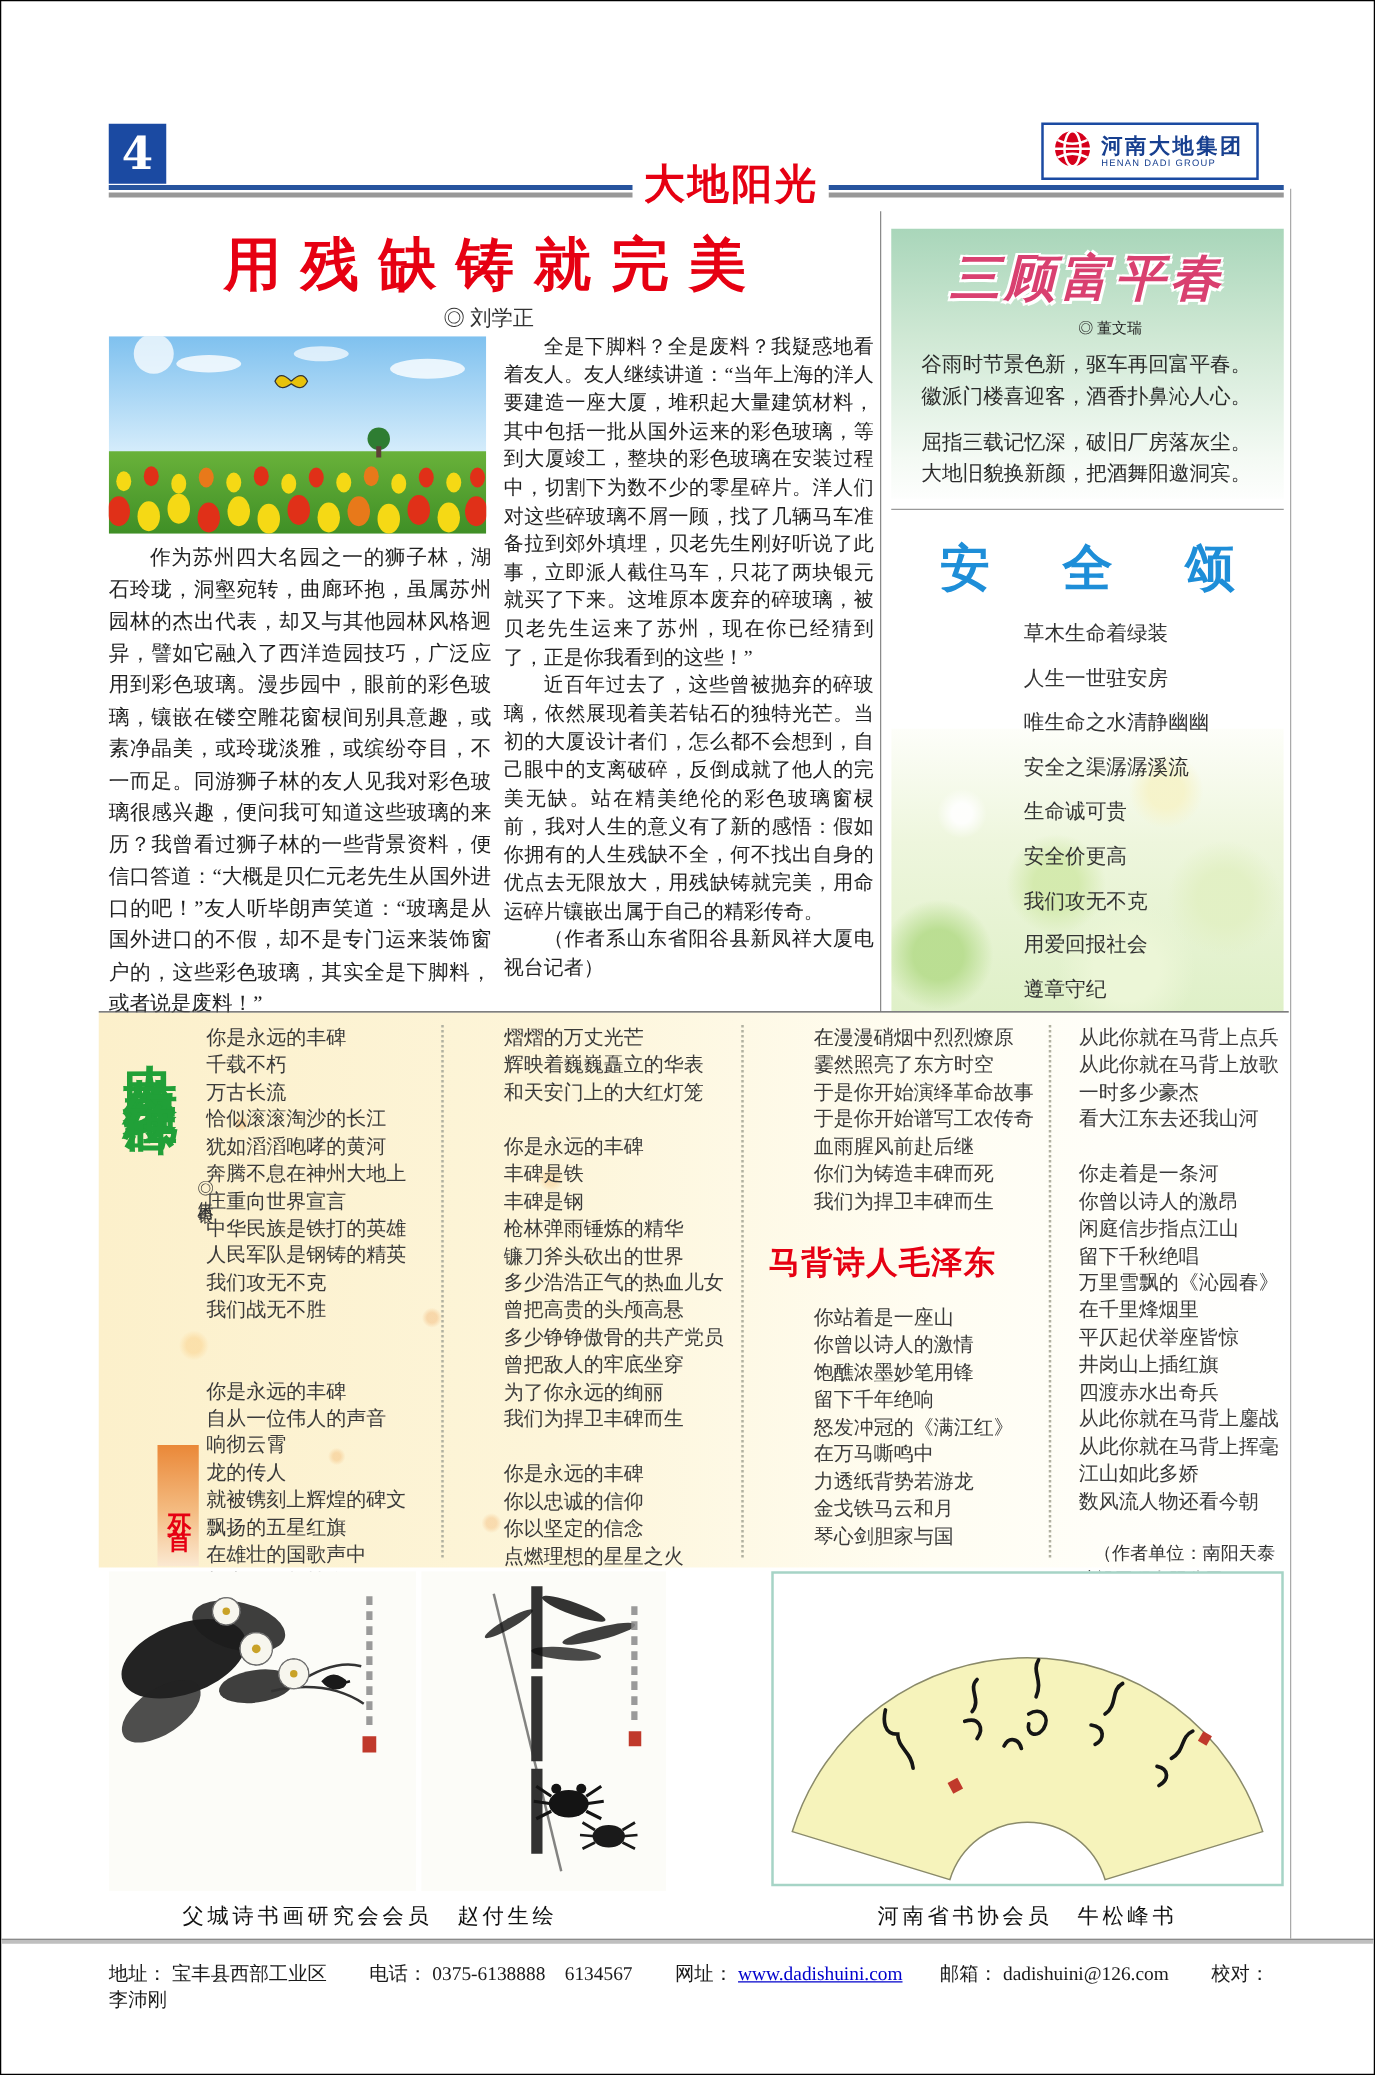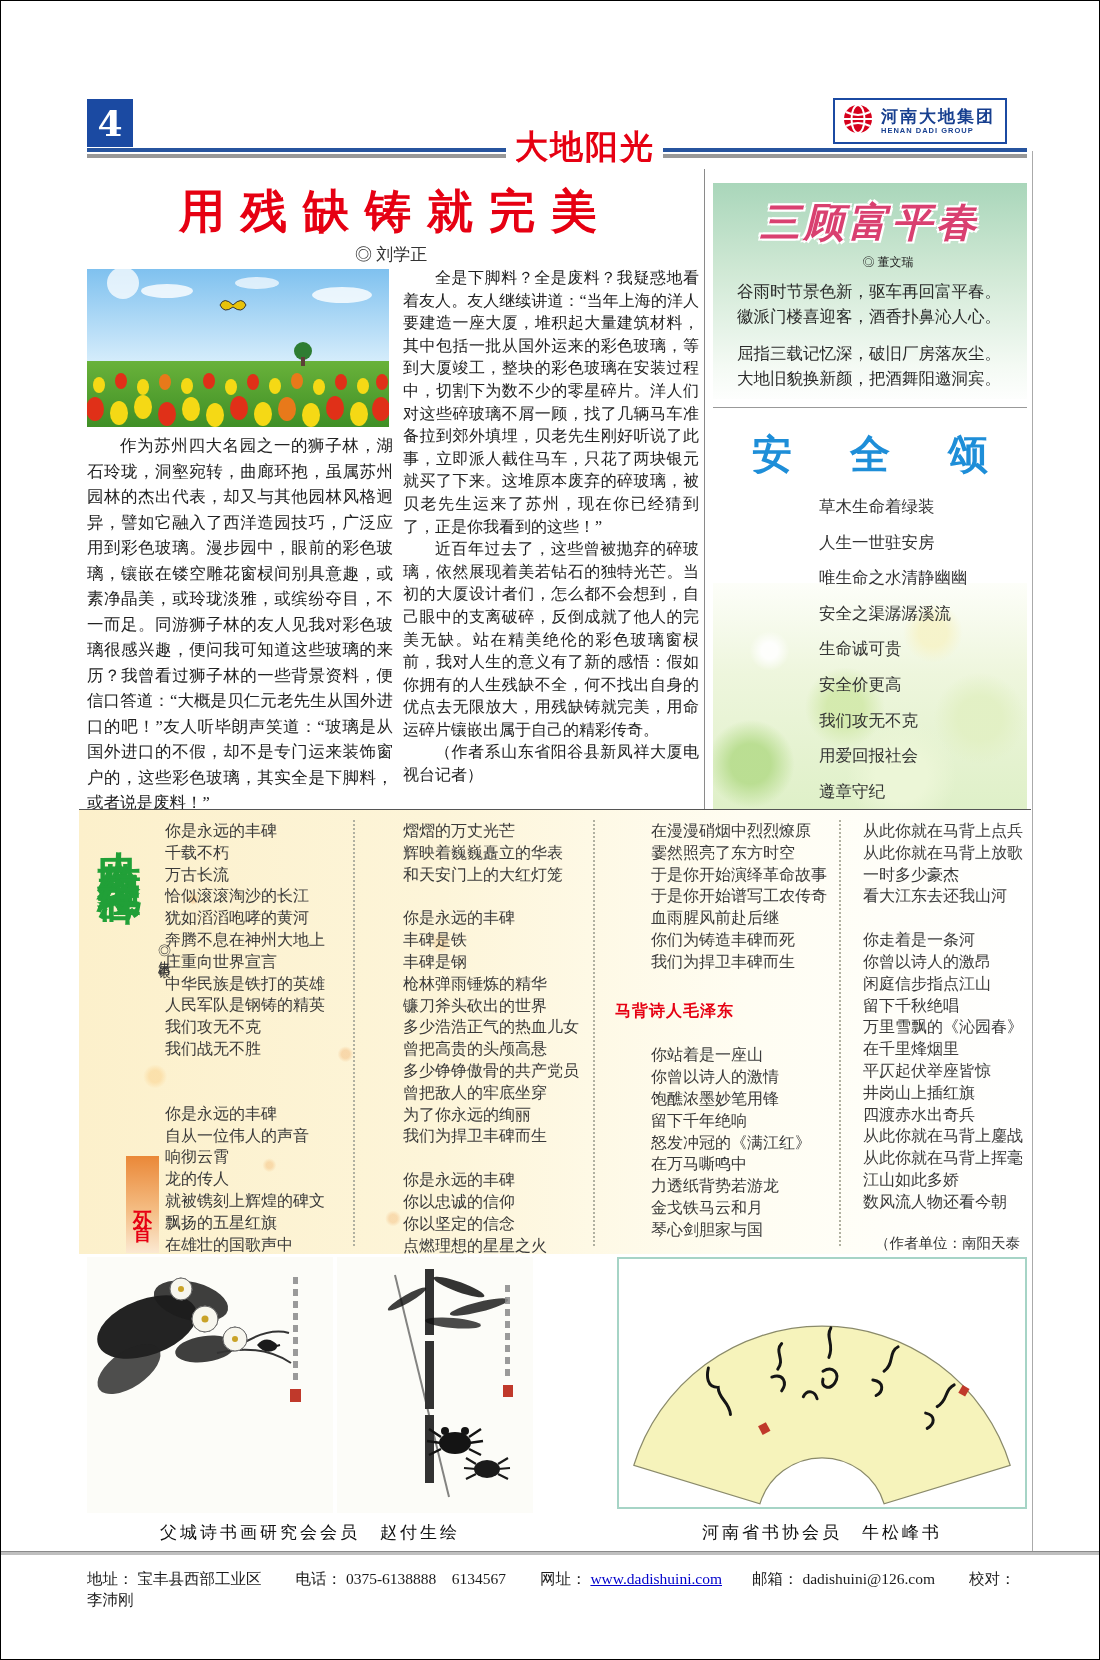--- a/index.html
+++ b/index.html
@@ -9,21 +9,21 @@
   
   .pagenum{left:86px;top:98px;width:46px;height:48px;background:#1b4aa2;color:#fff;font-size:36px;font-weight:bold;
            text-align:center;line-height:48px;font-family:"DejaVu Serif",serif;}
   .rule-b{height:4px;background:#27549e;top:147px;}
   .rule-g{height:4px;background:#989898;top:153px;}
   .section-title{left:505px;top:124px;width:158px;text-align:center;font-size:33px;font-weight:bold;color:#e60012;
                  font-family:"Liberation Sans",sans-serif;letter-spacing:2px;}
   .logo{left:832px;top:97px;width:174px;height:46px;border:2px solid #1b4aa2;background:#fff;box-sizing:border-box;
         display:flex;align-items:center;gap:6px;padding:2px 6px;}
   .logo-cn{font-size:17px;font-weight:bold;color:#173f8f;letter-spacing:2px;font-family:"Liberation Sans",sans-serif;line-height:19px;}
-  .logo-en{font-size:7.5px;color:#173f8f;letter-spacing:1px;font-family:"Liberation Sans",sans-serif;line-height:9px;font-weight:bold;}
+  .logo-en{font-size:7.5px;color:#173f8f;letter-spacing:1px;font-family:"Liberation Sans",sans-serif;line-height:9px;font-weight:normal;}
   
   .art-title{left:130px;top:180px;width:530px;text-align:center;font-size:46px;font-weight:900;color:#e60012;
              letter-spacing:16px;font-family:"Liberation Sans",sans-serif;}
   .art-author{left:300px;top:242px;width:180px;text-align:center;font-size:17px;color:#333;}
   .tulip{left:86px;top:268px;width:302px;height:158px;}
   .colA{left:86px;top:432px;width:306px;font-size:16.5px;line-height:25.5px;text-align:justify;}
   .colB{left:402px;top:266px;width:296px;font-size:16px;line-height:22.6px;text-align:justify;}
   .colA .para,.colB .para{text-indent:2em;margin:0;}
   .divider-v{left:703px;top:168px;width:1px;height:640px;background:#8a8a8a;}
   
@@ -71,28 +71,28 @@
              display:flex;align-items:center;justify-content:center;
              writing-mode:vertical-rl;text-orientation:upright;font-size:19px;font-weight:bold;color:#e60012;letter-spacing:5px;}
   .pcol{position:absolute;top:10px;font-size:16px;line-height:21.8px;color:#3a3a3a;}
   .pcol .line{white-space:nowrap;}
   .pcol-1{left:86px;width:192px;}
   .pcol-2{left:324px;width:200px;}
   .pcol-3{left:536px;width:228px;}
   .pcol-4{left:784px;width:168px;}
   .gap1{margin-top:43px;} .gap2{margin-top:22px;}
   .pcol-3 .stanza{padding-left:36px;}
-  .mao-sub{margin:27px 0 23px 0;font-size:16px;font-weight:bold;color:#e60012;font-family:"Liberation Sans",sans-serif;letter-spacing:1px;}
+  .mao-sub{margin:27px 0 23px 0;font-size:25px;font-weight:bold;color:#e60012;font-family:"Liberation Sans",sans-serif;letter-spacing:1px;}
   .p-byline{margin-top:20px;font-size:14.5px;line-height:21px;color:#333;}
   .p-byline .line:first-child{padding-left:12px;}
   
   .paint1{left:86px;top:1256px;width:246px;height:256px;}
   .paint2{left:336px;top:1256px;width:196px;height:256px;}
   .caption{font-size:17px;color:#111;text-align:center;letter-spacing:3px;}
-  .cap1{left:86px;top:1520px;width:446px;}
+  .cap1{left:72px;top:1520px;width:446px;}
   .cap2{left:616px;top:1520px;width:410px;}
   .fanbox{left:616px;top:1256px;width:410px;height:252px;border:2px solid #a6d4c6;box-sizing:border-box;background:#fff;}
   
   .foot-rule{left:0;top:1550px;width:1100px;height:4px;background:#bfbfbf;border-top:1px solid #8a8a8a;box-sizing:border-box;}
   .footer{left:86px;top:1568px;width:940px;font-size:15.5px;color:#1a1a1a;}
   .footer span{margin-right:4px;}
   .footer .gapsp{display:inline-block;width:22px;}
   .weblink{color:#0000cc;text-decoration:underline;}
   .right-border{left:1031px;top:150px;width:1px;height:1400px;background:#aaa;}
 </style>

